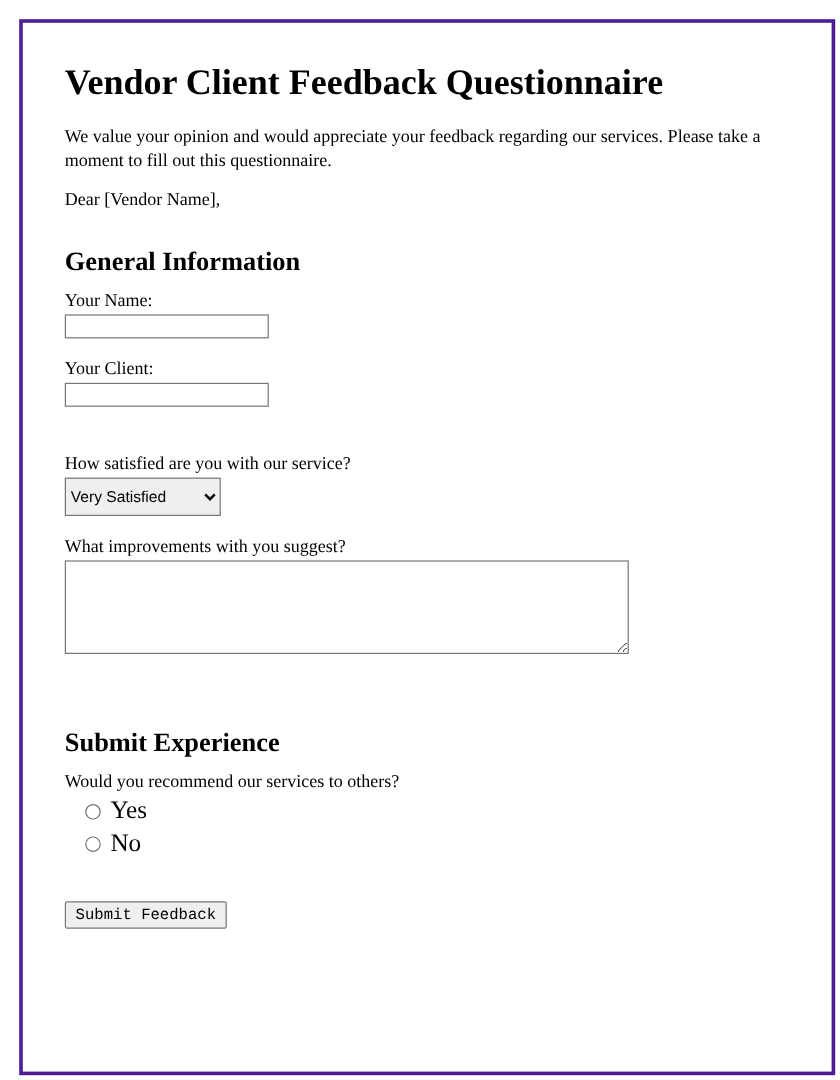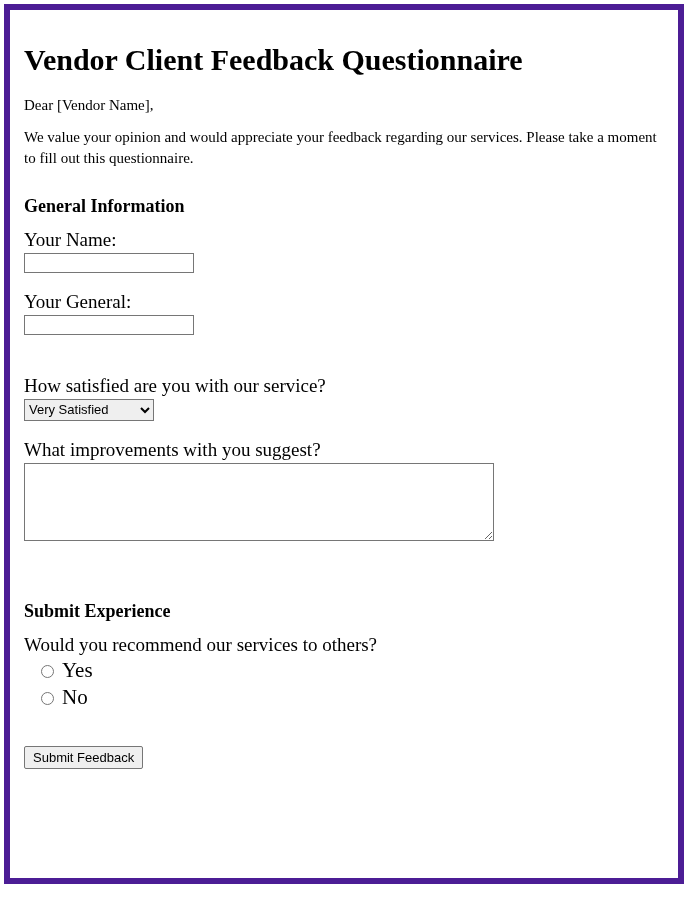--- a/index.html
+++ b/index.html
@@ -7,58 +7,58 @@
     }
     body {
       margin: 0;
       padding: 0;
       font-family: "Times New Roman", Times, serif;
       background: #ffffff;
     }
     .page-container {
       width: 680px;
       min-height: 880px;
-      margin: 4px;
-      border: 6px solid #4c1d95;
-      padding: 25px 14px;
+      margin: 16px;
+      border: 3px solid #4c1d95;
+      padding: 25px 35px;
     }
     h1 {
       font-size: 30px;
       font-weight: bold;
       margin: 8px 0 18px 0;
     }
     h2 {
-      font-size: 18px;
+      font-size: 22px;
       font-weight: bold;
       margin: 28px 0 12px 0;
     }
     p {
       font-size: 15px;
       margin: 12px 0;
       line-height: 1.35;
     }
     .field {
       margin: 12px 0 18px 0;
     }
     label {
-      font-size: 19px;
+      font-size: 15px;
       display: block;
       margin-bottom: 2px;
     }
     input[type="text"] {
       width: 170px;
       height: 20px;
       border: 1px solid #767676;
       background: #fff;
       font-family: inherit;
       padding: 1px 2px;
     }
     select {
       width: 130px;
-      height: 22px;
+      height: 32px;
       border: 1px solid #767676;
       background: #efefef;
       font-family: Arial, sans-serif;
       font-size: 13px;
     }
     textarea {
       width: 470px;
       height: 78px;
       border: 1px solid #767676;
       font-family: inherit;
@@ -72,51 +72,51 @@
       margin-right: 4px;
       vertical-align: middle;
     }
     .radio-row span {
       font-size: 21px;
       vertical-align: middle;
     }
     button {
       margin-top: 18px;
       padding: 3px 8px;
-      font-family: Liberation Sans, sans-serif;
+      font-family: Liberation Mono, monospace;
       font-size: 13px;
       background: #efefef;
       border: 1px solid #767676;
       border-radius: 2px;
       cursor: pointer;
     }
     .extra-space {
       height: 10px;
     }
   </style>
 </head>
 <body>
 
 <div class="page-container">
 
   <h1>Vendor Client Feedback Questionnaire</h1>
 
+  <p>We value your opinion and would appreciate your feedback regarding our services. Please take a moment to fill out this questionnaire.</p>
+
   <p>Dear [Vendor Name],</p>
-
-  <p>We value your opinion and would appreciate your feedback regarding our services. Please take a moment to fill out this questionnaire.</p>
 
   <h2>General Information</h2>
 
   <div class="field">
     <label>Your Name:</label>
     <input type="text" style="">
   </div>
 
   <div class="field">
-    <label>Your General:</label>
+    <label>Your Client:</label>
     <input type="text" style="">
   </div>
 
   <div class="extra-space"></div>
 
 
   <div class="field">
     <label>How satisfied are you with our service?</label>
     <select>
       <option>Very Satisfied</option>

